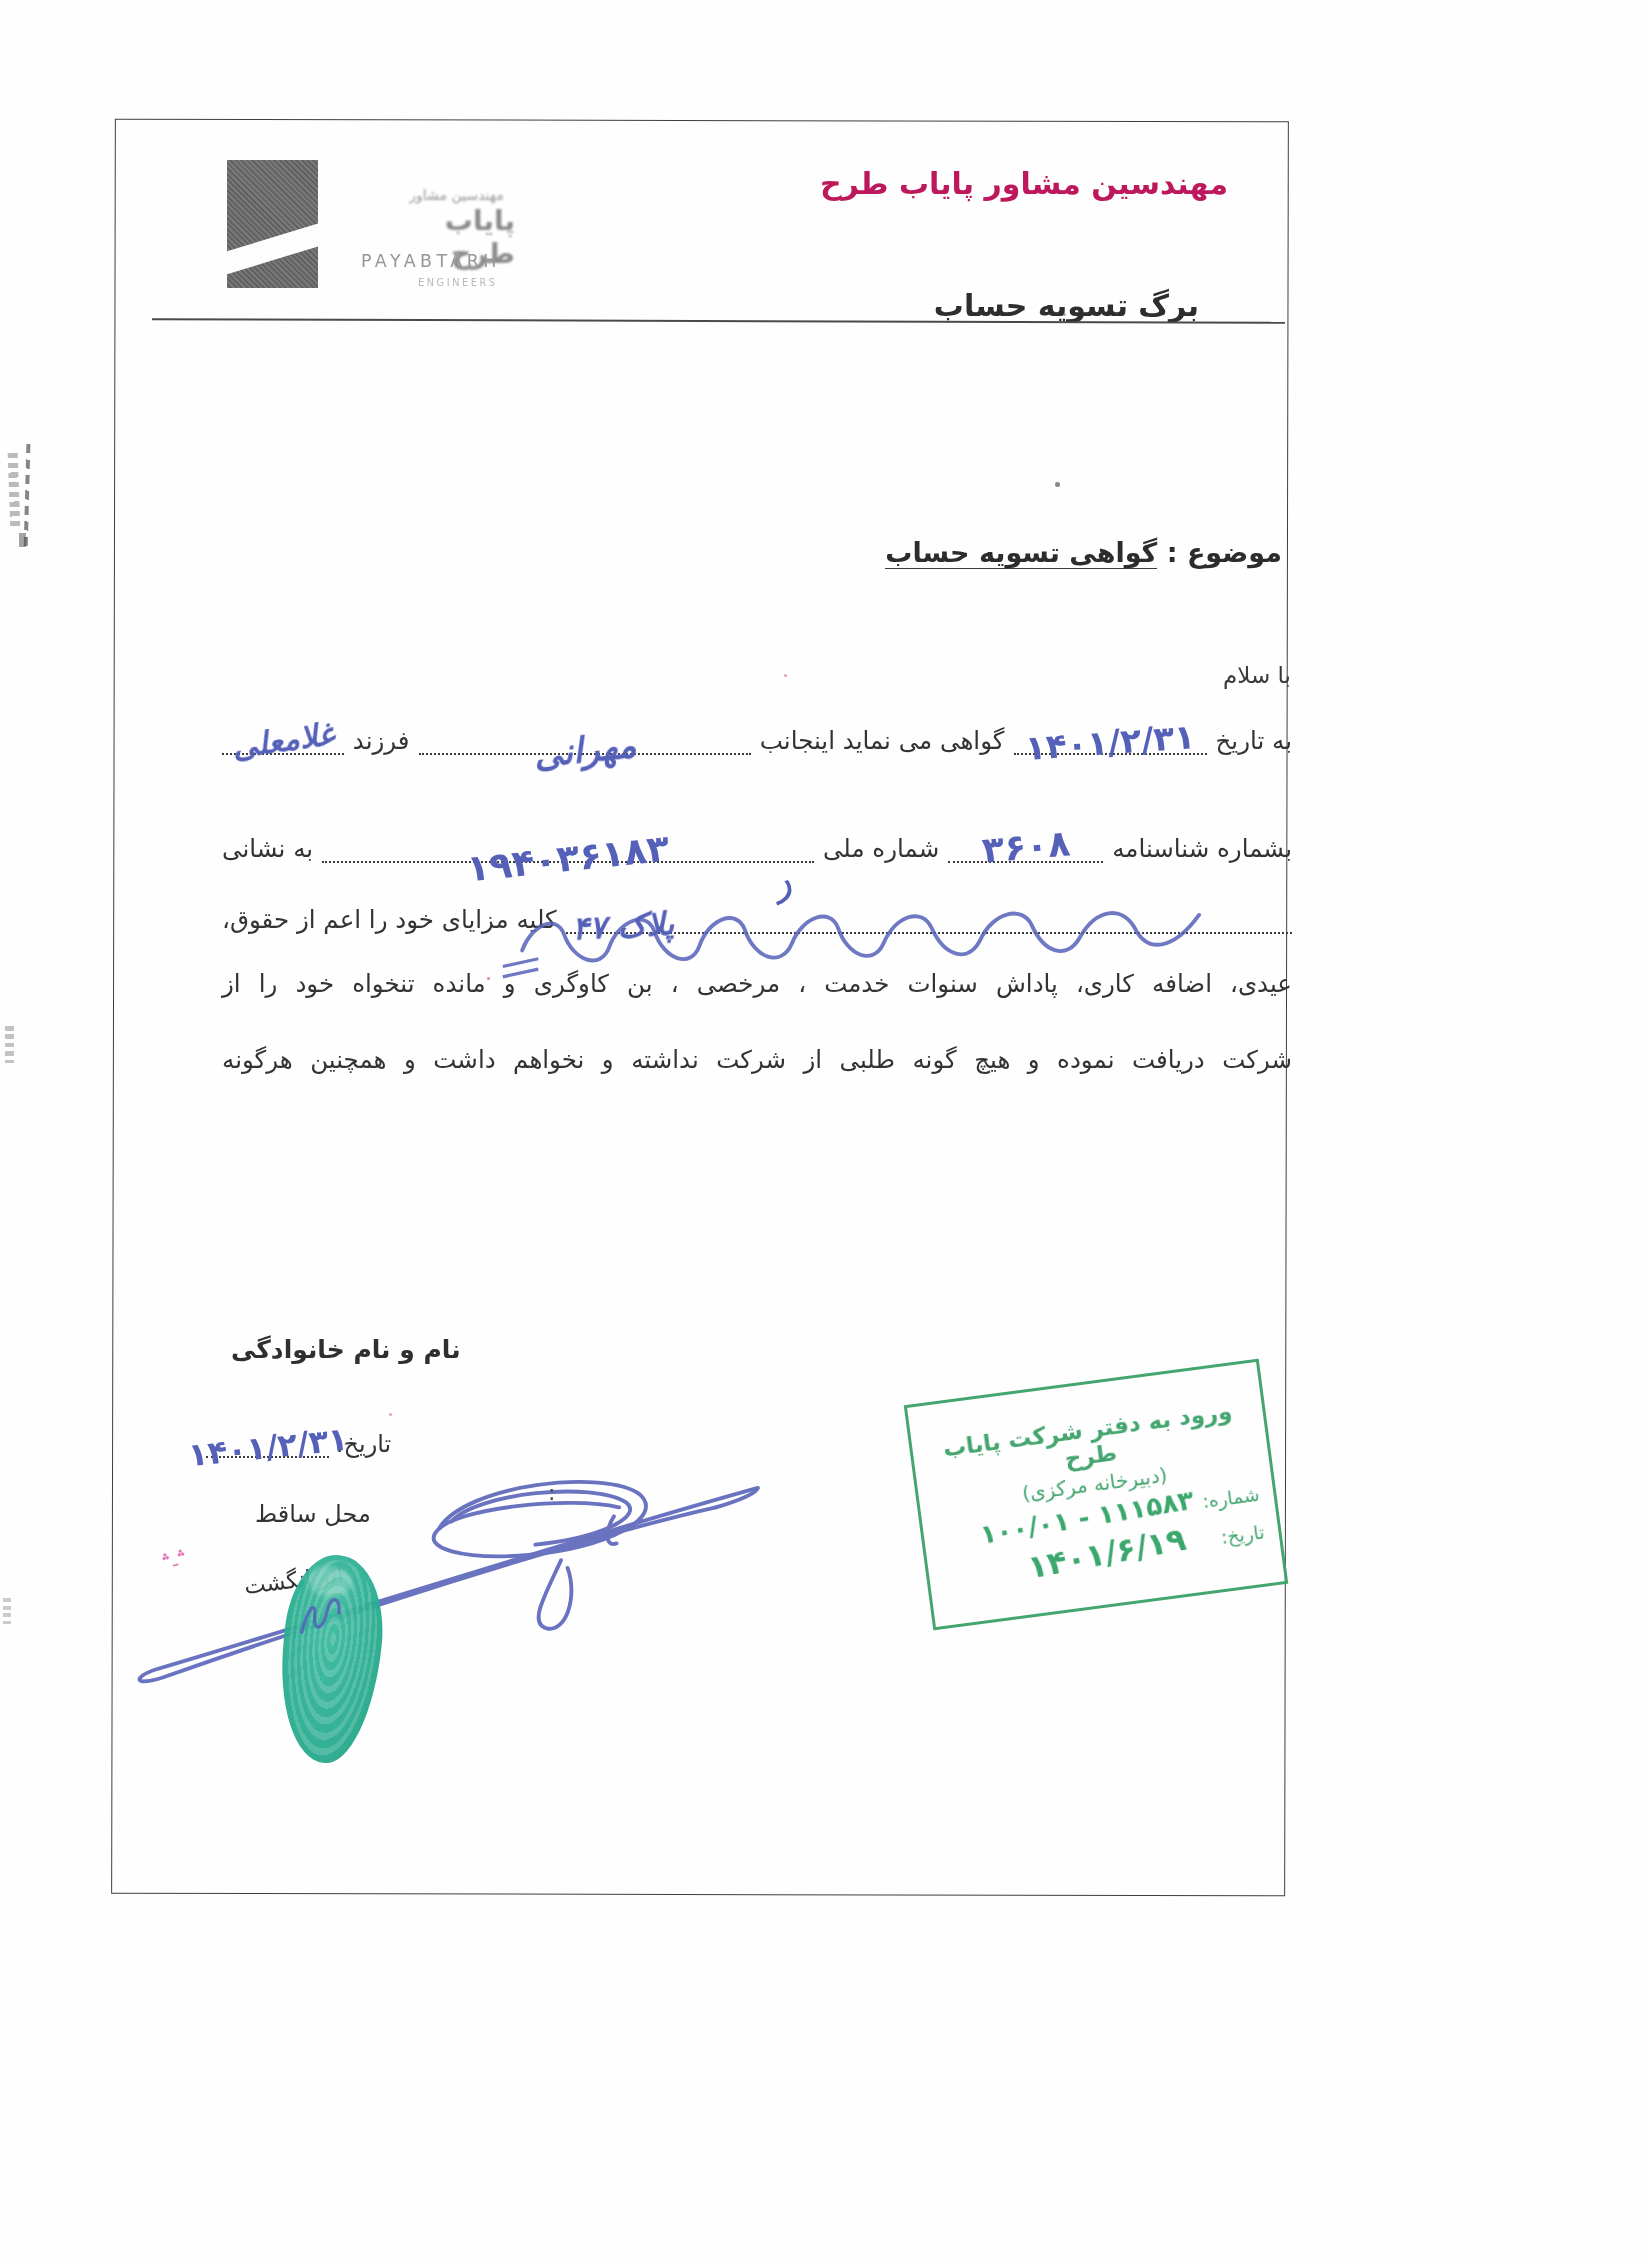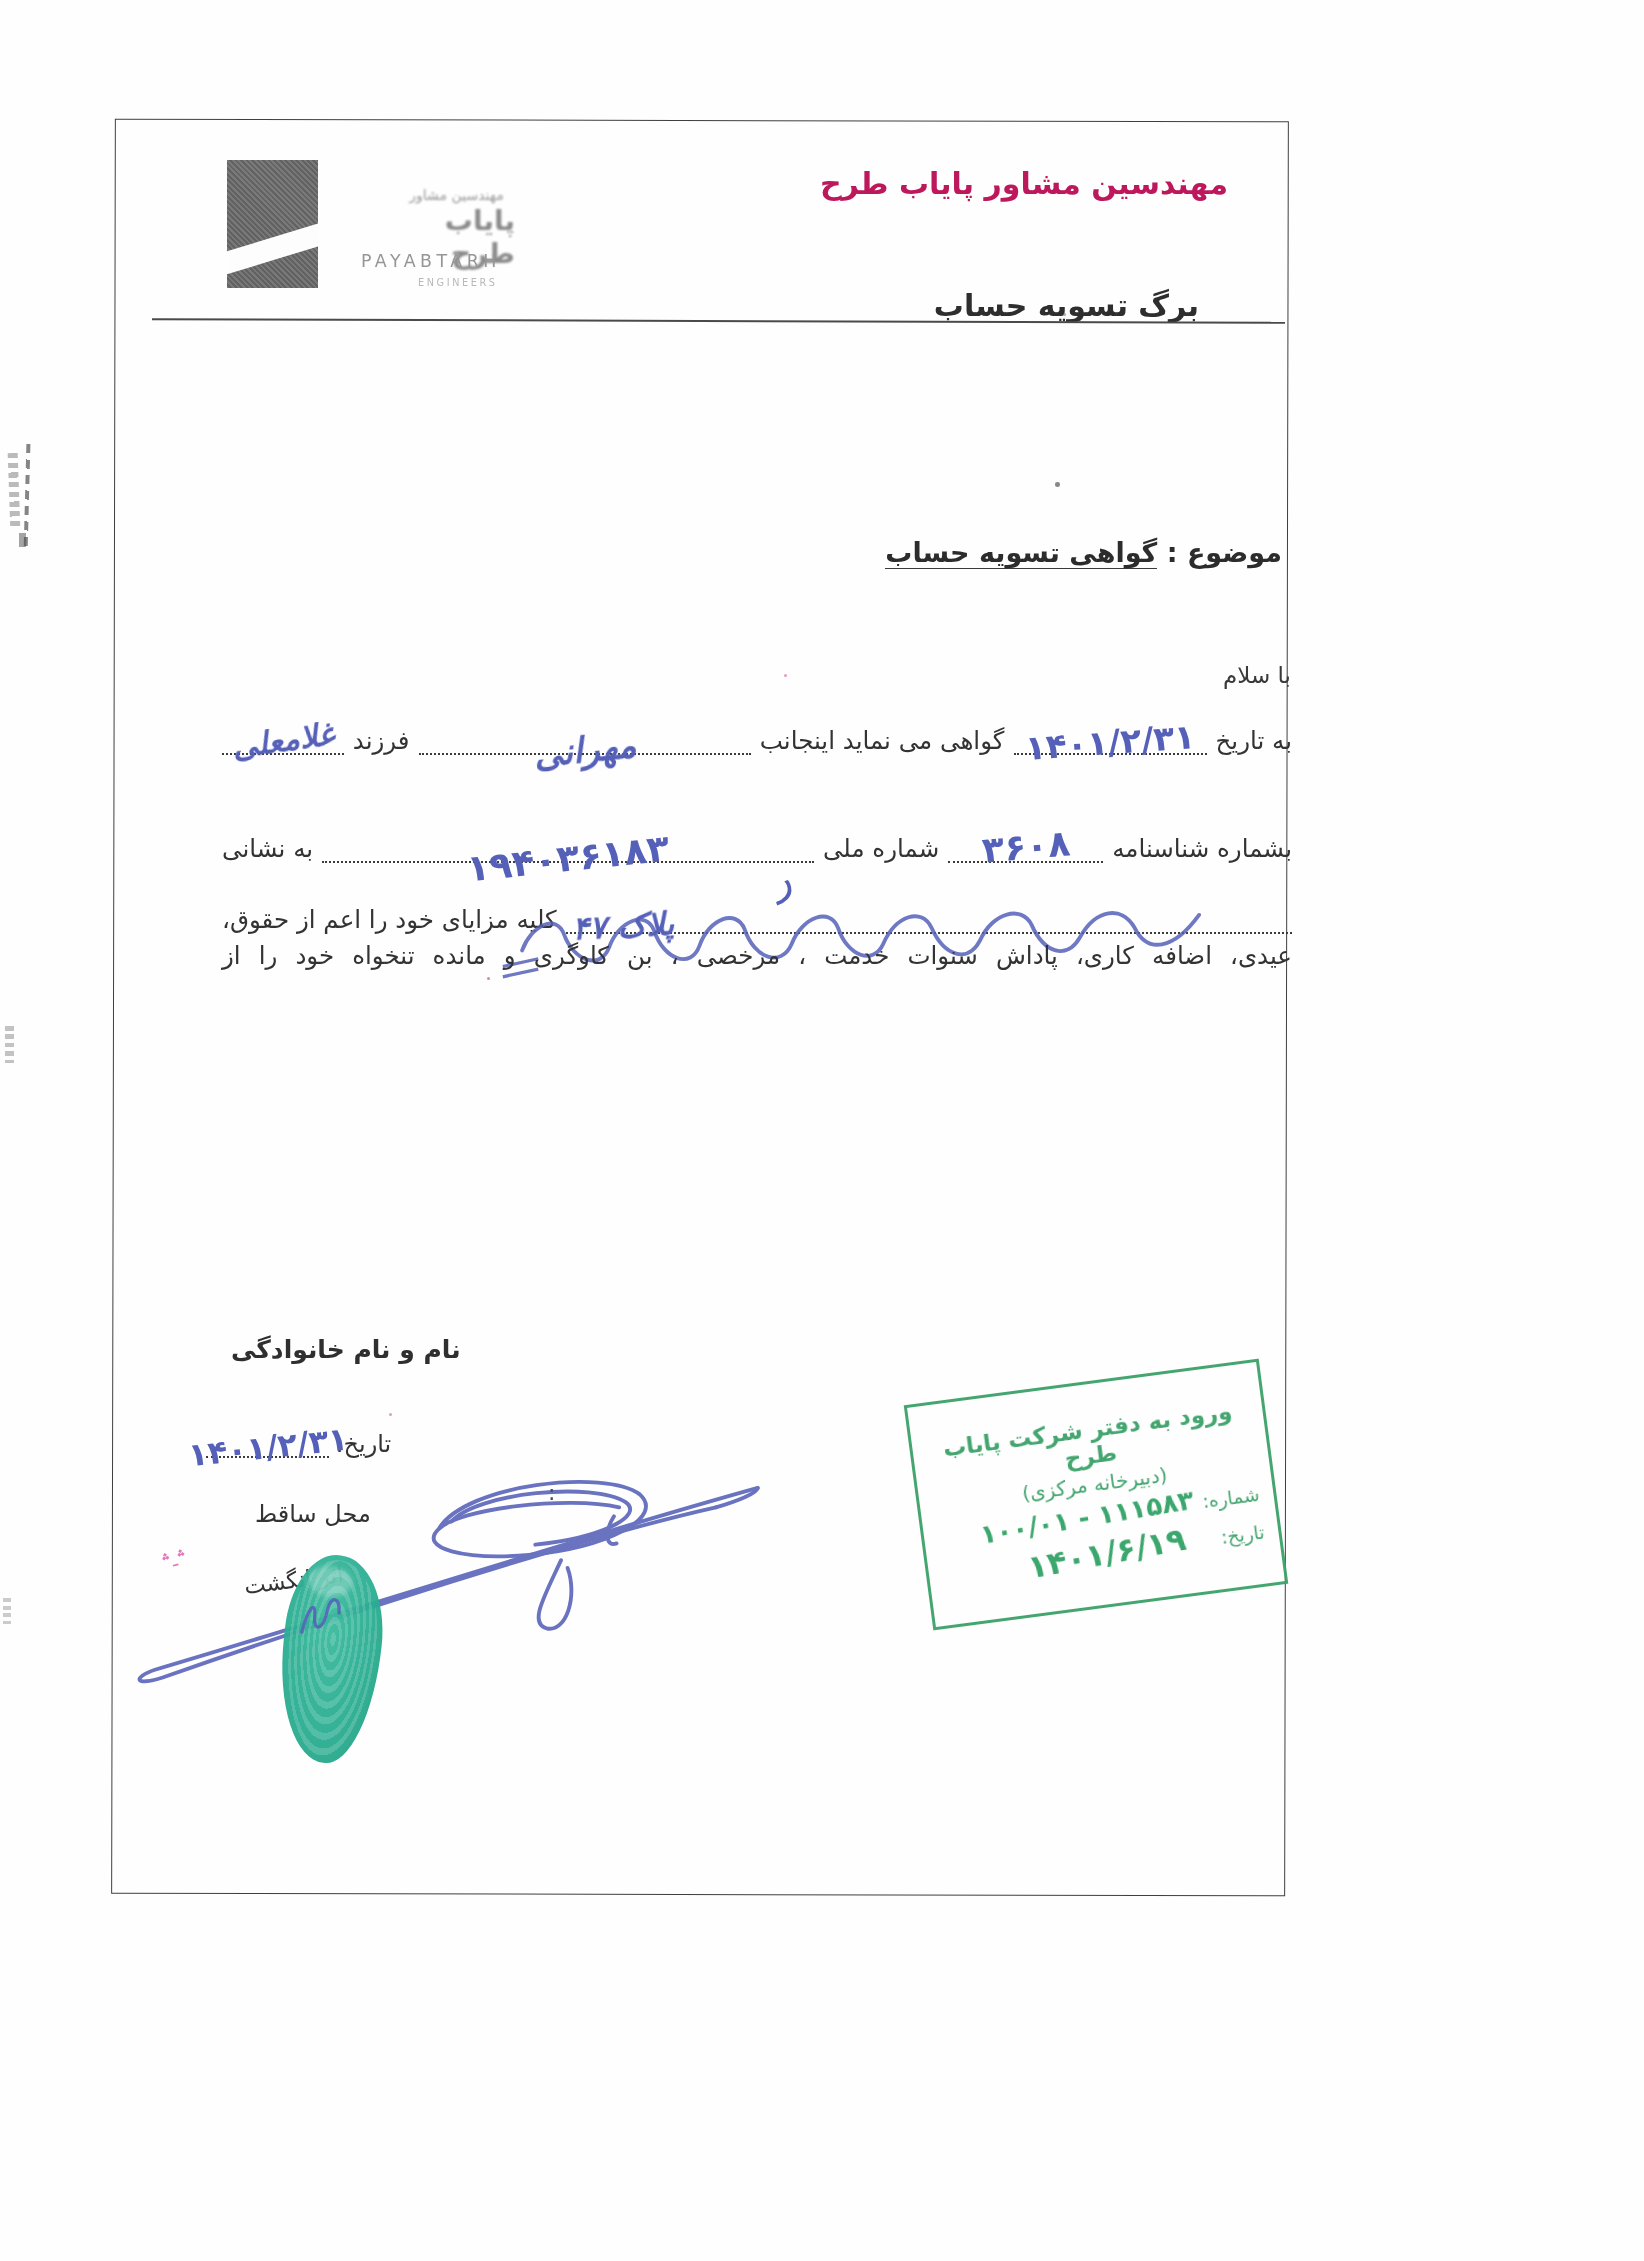--- a/index.html
+++ b/index.html
@@ -153,21 +153,22 @@
   </div>
 
   <svg class="abs" style="left:477px;top:889px;" width="735" height="97" viewBox="0 0 1140 150">
     <path d="M1120,40 C1080,95 1040,100 1020,60 C1000,25 960,30 935,75 C915,110 880,100 860,55
              C845,25 800,35 780,80 C762,115 725,105 705,60 C690,28 650,40 630,85 C615,118 575,105 560,60
              C548,28 505,42 488,85 C472,122 430,108 415,62 C402,30 360,45 345,88 C332,124 290,110 275,65
              C263,32 220,48 205,90 C192,126 150,112 135,70 C123,38 85,55 70,95" fill="none" stroke="#5560b8" stroke-width="6" stroke-linecap="round" opacity="0.85"></path>
     <path d="M40,120 L95,108 M40,136 L95,124" stroke="#5560b8" stroke-width="5" fill="none" opacity="0.85"></path>
   </svg>
 
-  <div class="bline-just" style="top:941px;">عیدی، اضافه کاری،  پاداش سنوات خدمت ، مرخصی ، بن کاوگری و مانده تنخواه خود را از</div>
+  <div class="bline-just" style="top:969px;">عیدی، اضافه کاری،  پاداش سنوات خدمت ، مرخصی ، بن کاوگری و مانده تنخواه خود را از</div>
+  <div class="bline-just" style="top:1045px;">شرکت دریافت نموده و هیچ گونه طلبی از شرکت نداشته و نخواهم داشت و همچنین هرگونه</div>
 
   <div id="sig-name" class="abs">نام و نام خانوادگی</div>
 
   <div id="sig-date-row" class="abs">
     <span class="w">تاریخ:</span>
     <span class="dots">
       <span class="hw" id="hw-date2">۱۴۰۱/۲/۳۱</span>
     </span>
   </div>
 

